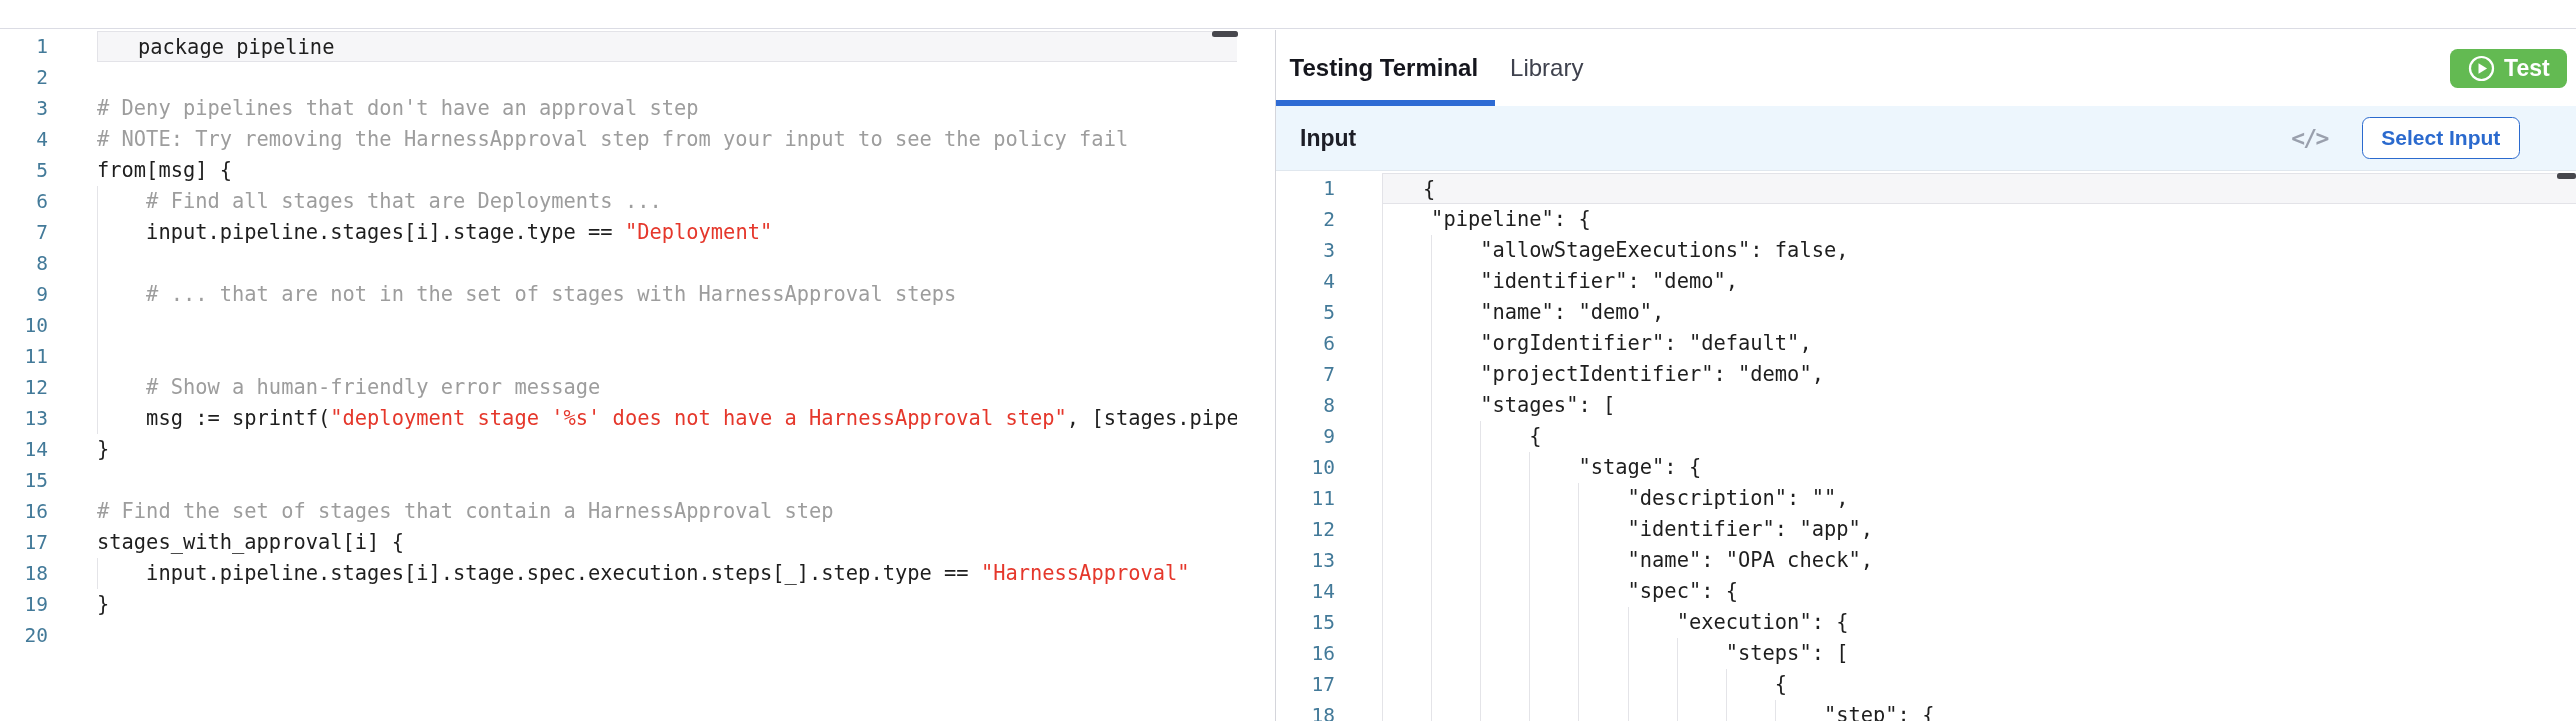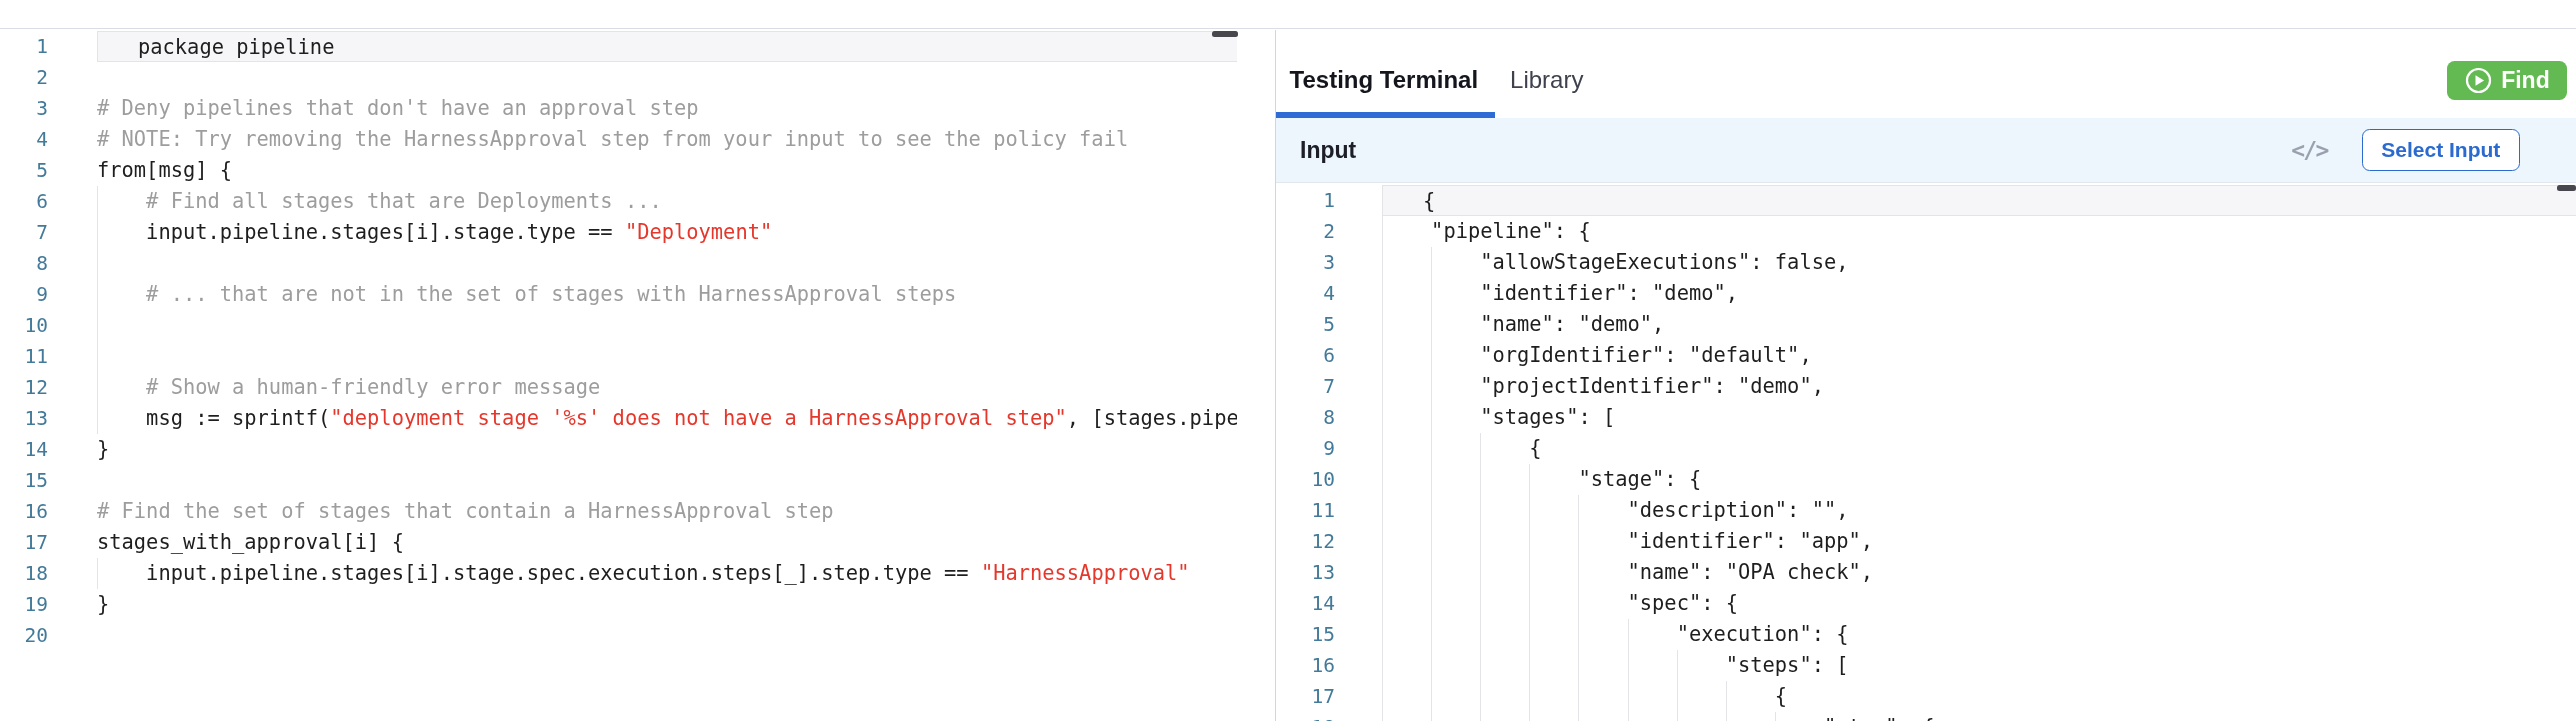--- a/index.html
+++ b/index.html
@@ -28,21 +28,21 @@
   .tk-c{color:#9d9d9d;}
   .tk-s{color:#e5372b;}
 
   .scroll-dash{position:absolute;background:#47474d;border-radius:2.5px;height:6px;}
   .dash-left{left:1212px;top:0.8px;width:25.5px;}
   .dash-right{right:0;top:1.7px;width:18.7px;}
 
   
   .right-pane{flex:1;display:flex;flex-direction:column;position:relative;min-width:0;}
   .tabs-row{height:76px;flex:none;position:relative;display:flex;align-items:center;
-    padding-left:13.6px;background:#fff;margin-top:12px;}
+    padding-left:13.6px;background:#fff;}
   .tab{cursor:default;}
   .tab-active{font-size:24px;font-weight:700;color:#15161d;}
   .tab-inactive{font-size:24px;font-weight:500;color:#3f424e;margin-left:32px;}
   .tab-underline{position:absolute;left:0;bottom:0;width:219px;height:6px;background:#2e6bd4;}
   .test-btn{position:absolute;right:9.3px;top:18.7px;height:39px;display:flex;align-items:center;
     gap:8.5px;padding:0 17px;background:#63ba52;border:none;border-radius:7.6px;
     color:#fff;font-size:23px;font-weight:700;font-family:inherit;}
   .test-btn svg{display:block;}
 
   .input-bar{height:64px;flex:none;background:#edf6fd;display:flex;align-items:center;
@@ -199,21 +199,21 @@
       <div class="tabs-row">
         <div class="tab tab-active">Testing Terminal</div>
         <div class="tab tab-inactive">Library</div>
         <div class="tab-underline"></div>
 
         <button class="test-btn">
           <svg width="29" height="29" viewBox="0 0 34 34">
             <circle cx="17" cy="17" r="13.5" fill="none" stroke="#ffffff" stroke-width="2.6"></circle>
             <path d="M13.5 10.8 L23.5 17 L13.5 23.2 Z" fill="#ffffff"></path>
           </svg>
-          <span>Find</span>
+          <span>Test</span>
         </button>
       </div>
 
       <div class="input-bar">
         <div class="input-label">Input</div>
         <div class="spacer"></div>
         <div class="code-icon">&lt;/&gt;</div>
         <button class="select-btn">Select Input</button>
       </div>
 

